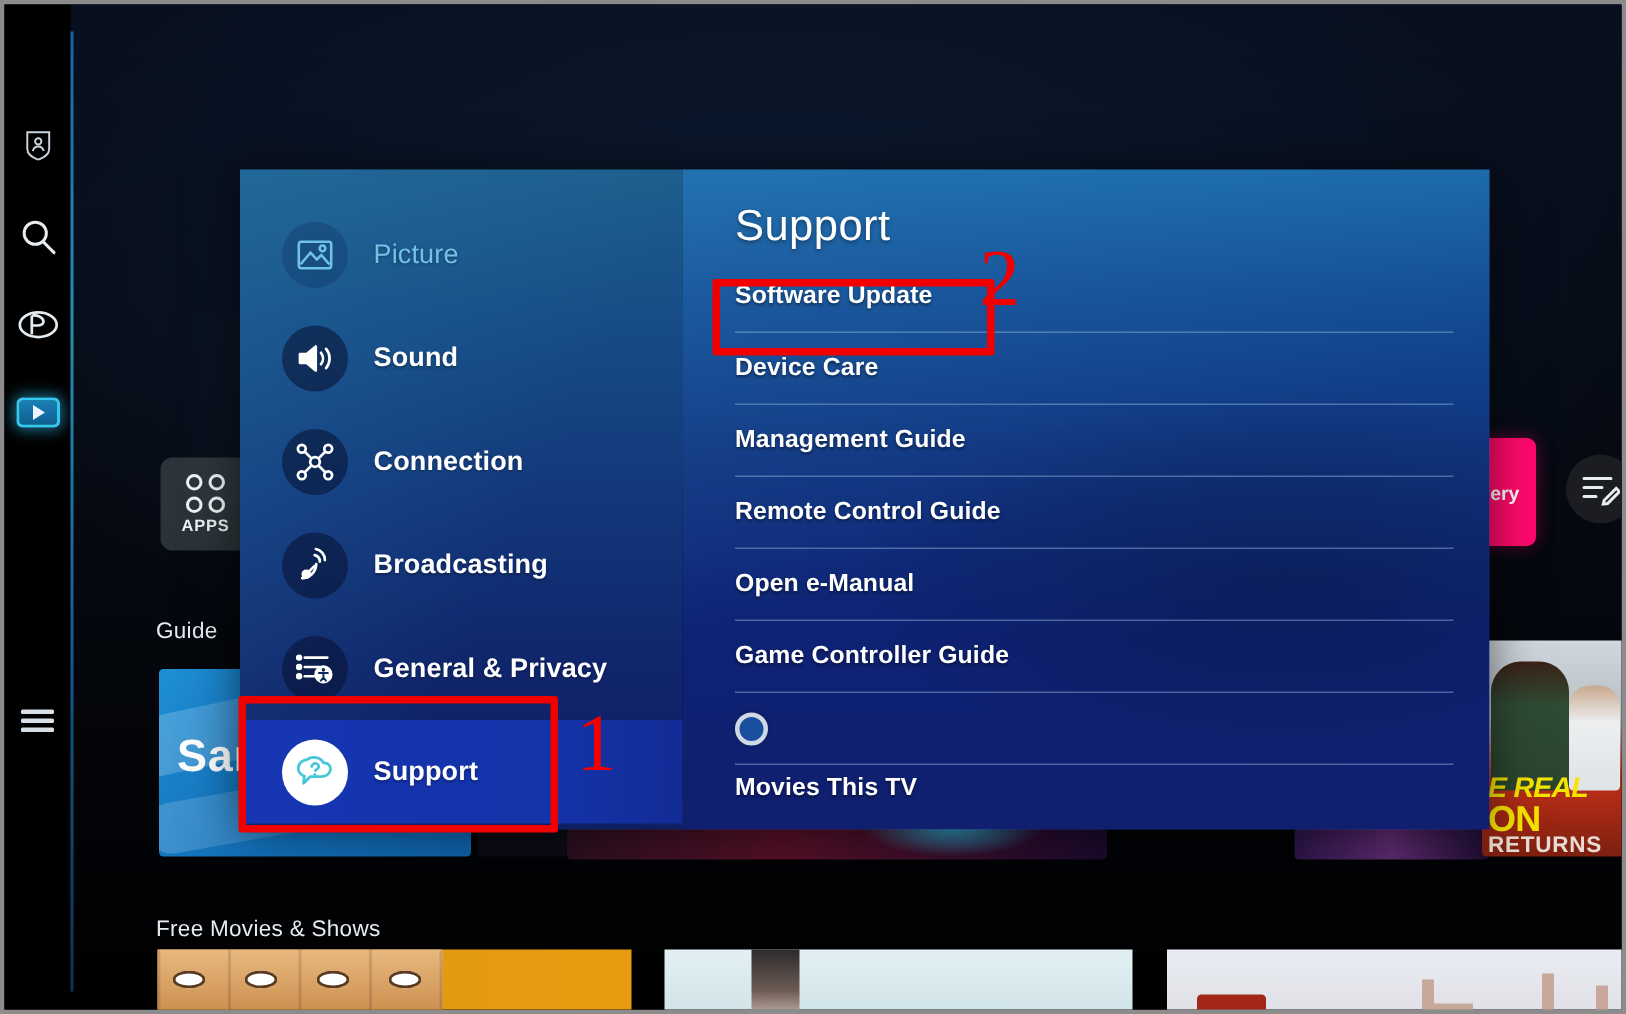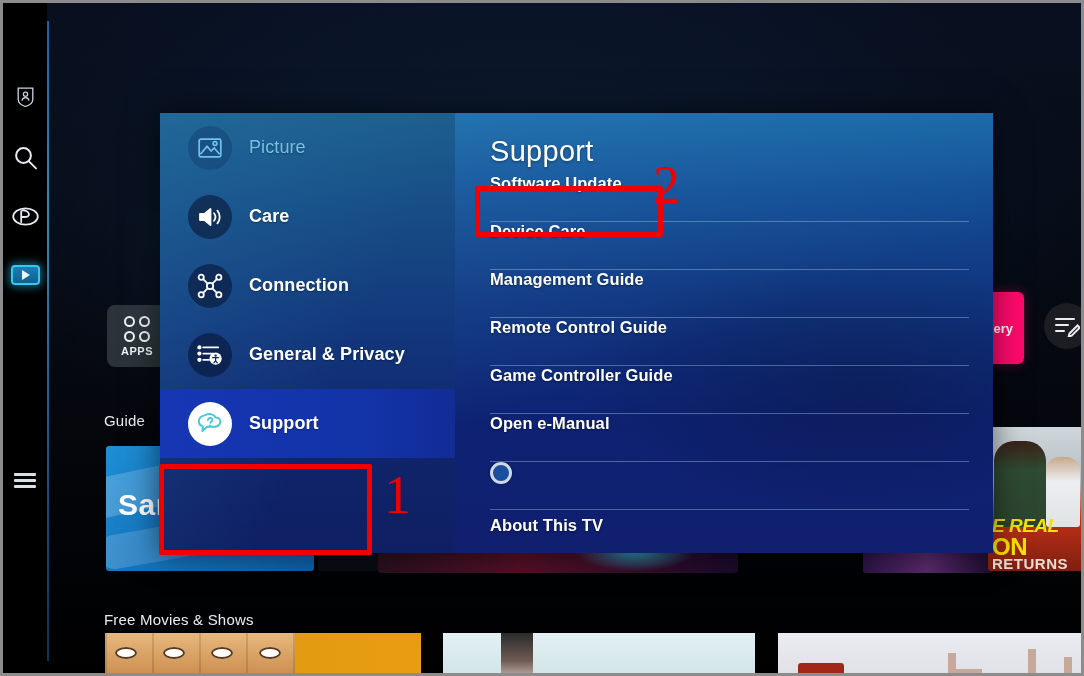--- a/index.html
+++ b/index.html
@@ -200,21 +200,21 @@
     background:linear-gradient(180deg,#1867a5 0%, #134d94 18%, #10357f 42%, #0e2274 70%, #101f6e 100%);
     position:relative;
   }
   #opt-panel .shade{
     position:absolute; inset:0;
     background:
       linear-gradient(160deg, rgba(60,140,200,.30) 0%, rgba(10,20,80,0) 50%),
       radial-gradient(420px 180px at 75% 62%, rgba(0,0,0,.22), rgba(0,0,0,0) 70%);
   }
 
-  .cat-list{ position:relative; }
+  .cat-list{ position:relative; padding-top:22px; }
   .cat-row{
     height:69px; display:flex; align-items:center; gap:17px;
     padding-left:28px; position:relative;
   }
   .cat-row.selected{
     background:linear-gradient(90deg,#1636b4 0%, #1333a8 70%, #122c96 100%);
   }
   .cat-ico{
     width:44px; height:44px; border-radius:50%;
     background:rgba(8,16,48,.55);
@@ -230,21 +230,21 @@
   .cat-row.muted .cat-ico{ background:rgba(20,60,110,.45); }
 
   
   #opt-panel .inner{ position:relative; padding:0 24px 0 35px; }
   #opt-title{
     color:#fff; font-size:29px; font-weight:400; letter-spacing:.3px;
     padding-top:22px; padding-bottom:6px;
     text-shadow:0 1px 3px rgba(0,0,0,.4);
   }
   .opt-row{
-    height:48px; display:flex; justify-content:space-between;
+    height:48px; display:flex; align-items:center; justify-content:space-between;
     border-bottom:1px solid rgba(160,195,235,.42);
     position:relative;
   }
   .opt-row:first-of-type{ border-top:none; }
   .opt-label{
     color:#fff; font-size:16.5px; font-weight:700; letter-spacing:.1px;
     text-shadow:0 1px 2px rgba(0,0,0,.45);
   }
   .opt-row.clipped{ border-bottom:none; overflow:hidden; height:28px; align-items:flex-start; }
   .opt-row.clipped .opt-label{ margin-top:6px; }
@@ -396,37 +396,49 @@
         </div>
 
         <div class="cat-row">
           <div class="cat-ico">
             <svg width="26" height="22" viewBox="0 0 26 22" fill="#fff" stroke="#fff" stroke-width="1.8">
               <path d="M3 8h4.5L13.5 3v16L7.5 14H3z" stroke-linejoin="round"></path>
               <path d="M17 7.2a6.2 6.2 0 0 1 0 7.6" fill="none" stroke-linecap="round"></path>
               <path d="M20.4 4.6a10 10 0 0 1 0 12.8" fill="none" stroke-linecap="round"></path>
             </svg>
           </div>
-          <div class="cat-label">Care</div>
+          <div class="cat-label">Sound</div>
         </div>
 
         <div class="cat-row">
           <div class="cat-ico">
             <svg width="26" height="26" viewBox="0 0 26 26" fill="none" stroke="#fff" stroke-width="1.8">
               <circle cx="13" cy="13" r="3.2"></circle>
               <circle cx="4.2" cy="4.2" r="2.6"></circle>
                   <circle cx="21.8" cy="4.2" r="2.6"></circle>
               <circle cx="4.2" cy="21.8" r="2.6"></circle>
                   <circle cx="21.8" cy="21.8" r="2.6"></circle>
               <path d="M6.2 6.2l4.4 4.4M19.8 6.2l-4.4 4.4M6.2 19.8l4.4-4.4M19.8 19.8l-4.4-4.4"></path>
             </svg>
           </div>
           <div class="cat-label">Connection</div>
         </div>
 
+        <div class="cat-row">
+          <div class="cat-ico">
+            <svg width="26" height="26" viewBox="0 0 26 26" fill="none" stroke="#fff" stroke-width="1.8" stroke-linecap="round">
+              <path d="M4.6 21.4c4-0 9.2-3.4 9.2-9.4"></path>
+              <path d="M4.6 21.4 12.6 13.4"></path>
+              <circle cx="7.2" cy="18.8" r="3.2" fill="#fff" stroke="none"></circle>
+              <path d="M16.2 10.4a4.4 4.4 0 0 0-3.4-4.3"></path>
+              <path d="M19.6 9.4a7.6 7.6 0 0 0-6-7.4"></path>
+            </svg>
+          </div>
+          <div class="cat-label">Broadcasting</div>
+        </div>
 
         <div class="cat-row">
           <div class="cat-ico">
             <svg width="26" height="22" viewBox="0 0 26 22" fill="none" stroke="#fff" stroke-width="1.7" stroke-linecap="round">
               <circle cx="2.4" cy="3.4" r="1.3" fill="#fff"></circle>
                   <path d="M6.2 3.4h15"></path>
               <circle cx="2.4" cy="9.6" r="1.3" fill="#fff"></circle>
                   <path d="M6.2 9.6h10"></path>
               <circle cx="2.4" cy="15.8" r="1.3" fill="#fff"></circle>
                   <path d="M6.2 15.8h6"></path>
@@ -463,30 +475,30 @@
         <div class="opt-row">
           <span class="opt-label">Device Care</span>
         </div>
         <div class="opt-row">
           <span class="opt-label">Management Guide</span>
         </div>
         <div class="opt-row">
           <span class="opt-label">Remote Control Guide</span>
         </div>
         <div class="opt-row">
+          <span class="opt-label">Open e-Manual</span>
+        </div>
+        <div class="opt-row">
           <span class="opt-label">Game Controller Guide</span>
         </div>
         <div class="opt-row">
-          <span class="opt-label">Open e-Manual</span>
-        </div>
-        <div class="opt-row">
           <span class="toggle-circle"></span>
         </div>
         <div class="opt-row clipped">
-          <span class="opt-label">About This TV</span>
+          <span class="opt-label">Movies This TV</span>
         </div>
       </div>
     </div>
   </div>
 
   <div class="red-box" id="red-1"></div>
   <div class="red-box" id="red-2"></div>
   <div class="red-num" id="num-1">1</div>
   <div class="red-num" id="num-2">2</div>
 

